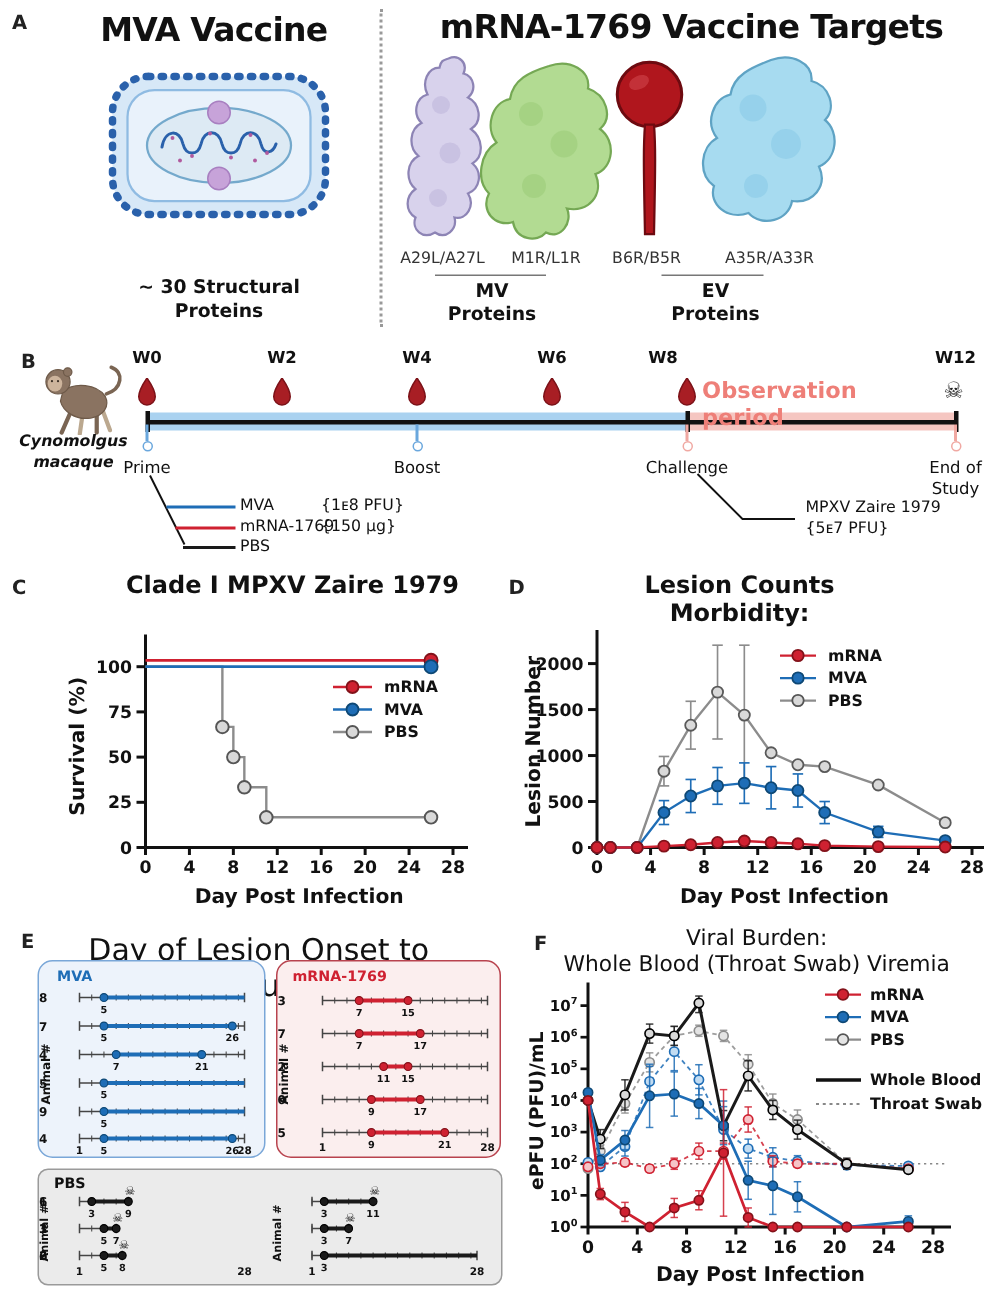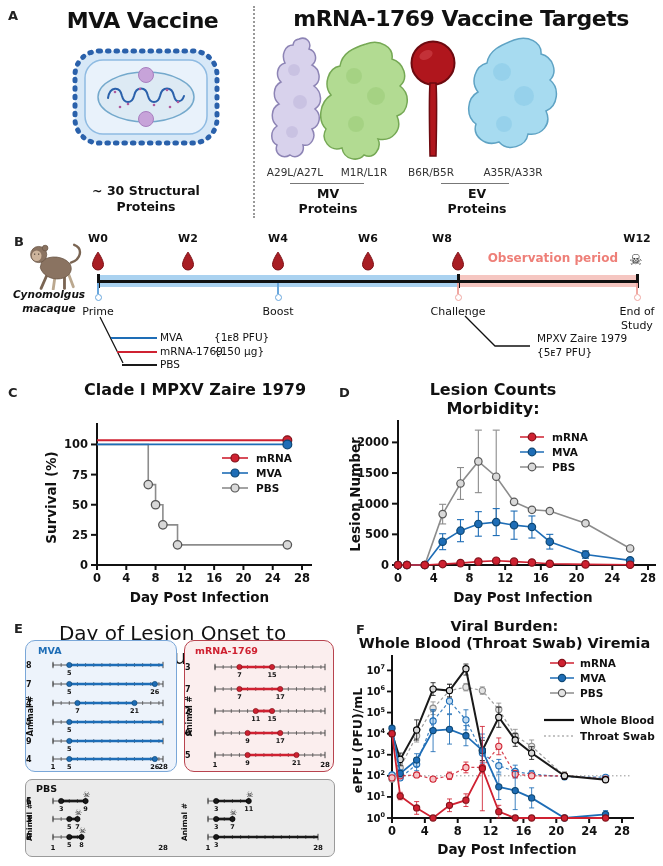--- a/index.html
+++ b/index.html
@@ -15,34 +15,34 @@
   .grp-label{position:absolute;font-size:12.5px;font-weight:700;text-align:center;line-height:1.2;}
   .divider{position:absolute;border-left:2px dotted #999;}
   .underline{position:absolute;border-top:1.5px solid #777;}
   .wk{position:absolute;font-weight:700;font-size:11px;text-align:center;width:40px;}
   .evt{position:absolute;font-size:11px;text-align:center;}
   .band{position:absolute;height:12px;}
   .tl-line{position:absolute;height:3px;background:#111;}
   .tl-cap{position:absolute;width:3px;height:14px;background:#111;}
   .pin-stem{position:absolute;width:1.6px;}
   .pin-dot{position:absolute;width:7px;height:7px;border-radius:50%;background:#fff;box-sizing:border-box;}
-  .obs{position:absolute;font-size:12px;font-weight:600;text-align:right;}
+  .obs{position:absolute;font-size:15px;font-weight:600;text-align:left;}
   .vleg{position:absolute;font-size:10.5px;}
   .vrow{position:relative;height:13.5px;white-space:nowrap;}
   .vline{position:absolute;top:5px;height:2px;}
   .vlab{position:absolute;left:52px;top:-1px;}
   .vdose{position:absolute;left:106px;top:-1px;}
   .monkey-name{position:absolute;font-style:italic;font-weight:700;font-size:10.5px;text-align:center;line-height:1.3;}
   .challenge-note{position:absolute;font-size:10.5px;line-height:1.35;}
   .etitle{position:absolute;font-size:20px;font-weight:400;text-align:center;}
   .ebox{position:absolute;box-sizing:border-box;border-radius:10px;}
   .ebox.blue{background:#edf3fb;border:1.5px solid #7aa7d8;}
   .ebox.red{background:#fbeeee;border:1.5px solid #b8434e;}
   .ebox.gray{background:#ebebeb;border:1.5px solid #9a9a9a;border-radius:7px;}
-  .ftitle{position:absolute;font-weight:700;font-size:14.5px;line-height:1.16;text-align:center;}
+  .ftitle{position:absolute;font-weight:400;font-size:14.5px;line-height:1.16;text-align:center;}
   .skull-big{position:absolute;font-size:15px;color:#222;}
   svg text{font-family:"DejaVu Sans","Liberation Sans",sans-serif;}
 </style>
 </head>
 <body>
 
 <div id="fig">
 
   <div class="panel-label" style="left:8px;top:8px">A</div>
   <div class="big-title" style="left:35px;top:8px;width:215px">MVA Vaccine</div>

